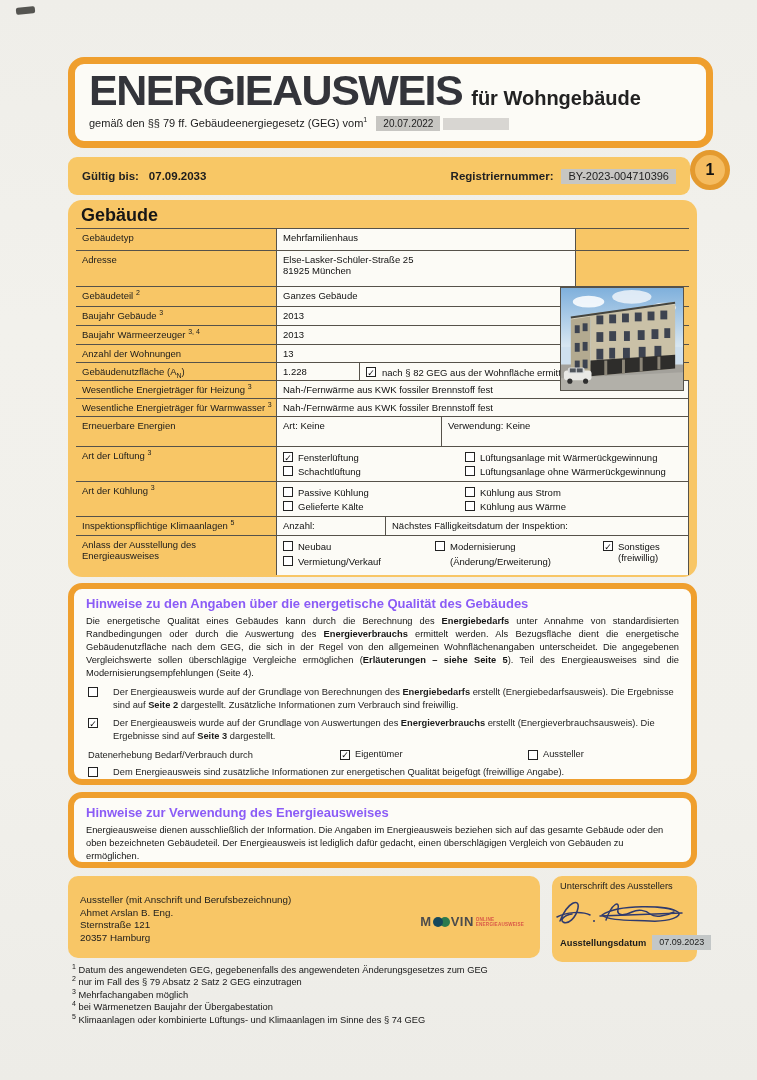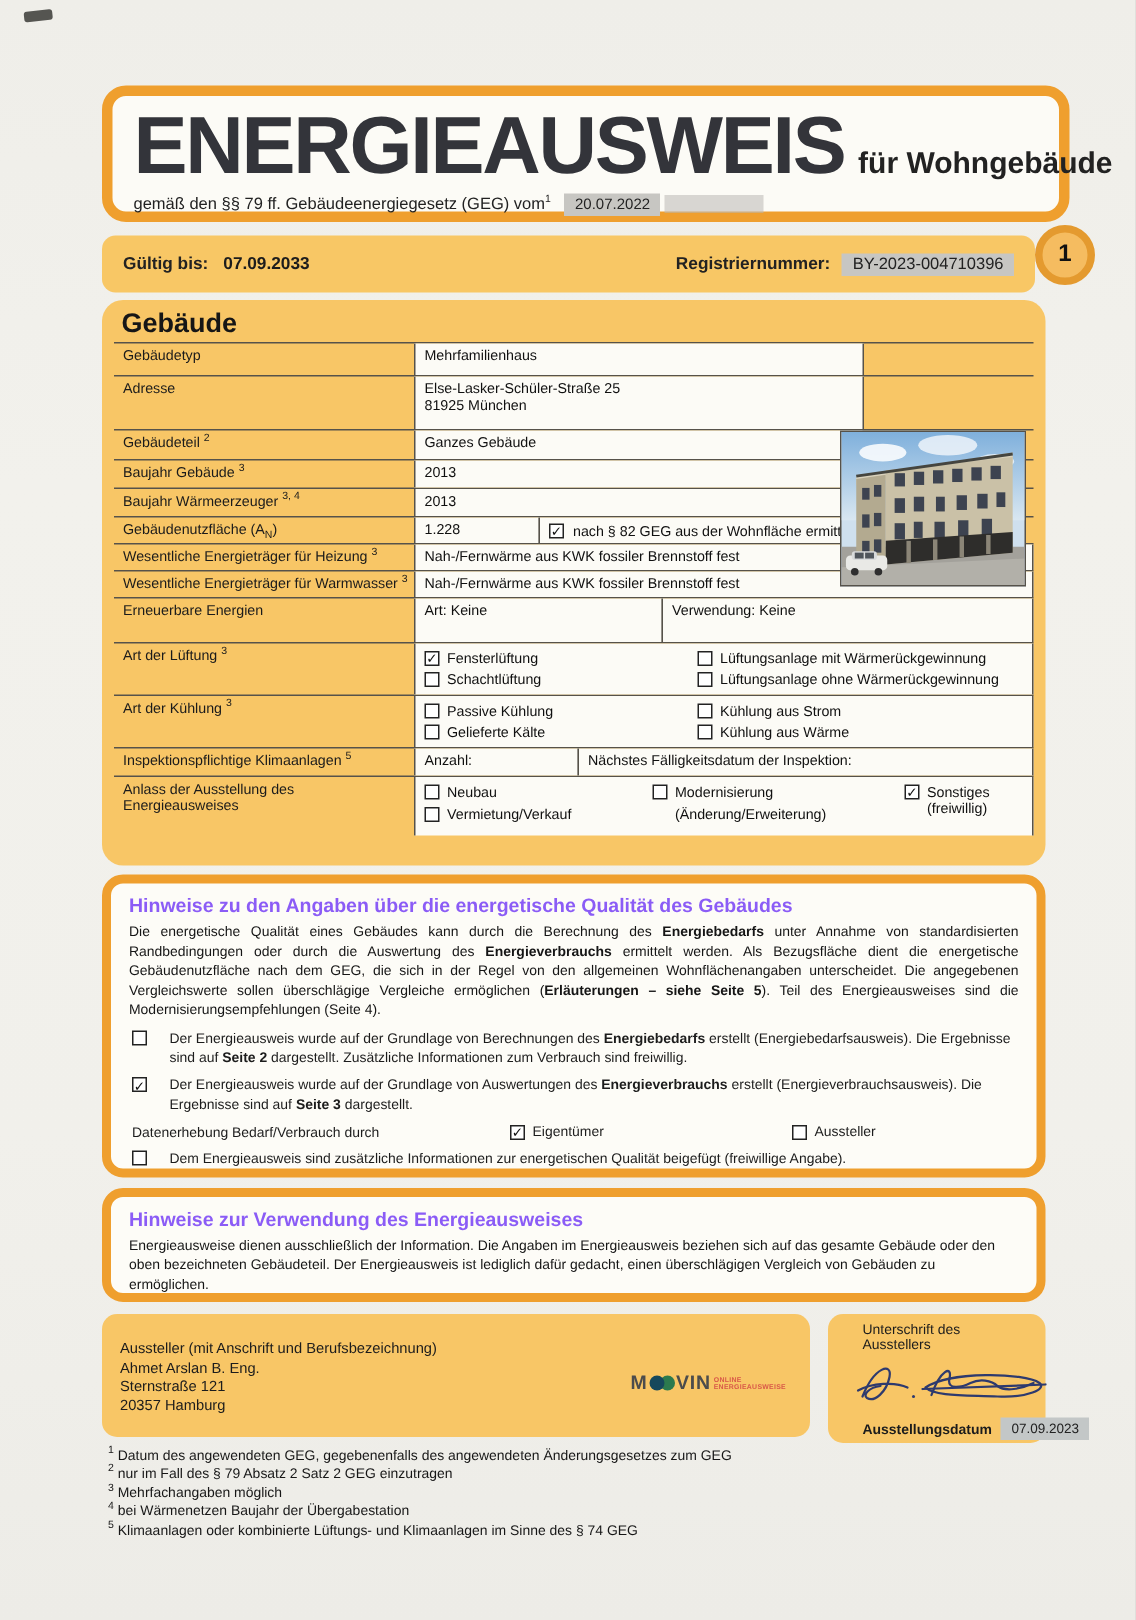--- a/index.html
+++ b/index.html
@@ -20,21 +20,21 @@
           background:rgba(188,176,148,.30);border-radius:2px;filter:blur(1px);}
 
   .gray-box{display:inline-block;background:#c7c6c2;color:#222;padding:1px 7px;line-height:13px;}
   .gstrip{display:inline-block;width:66px;height:12px;background:rgba(185,184,180,.55);
           margin-left:3px;vertical-align:middle;}
 
   
   .title-box{position:absolute;left:68px;top:57px;width:645px;height:91px;background:#fcfbf6;
              border:7px solid #ef9f2e;border-radius:16px;padding:2px 4px 0 14px;z-index:2;}
   .title-row{display:flex;align-items:baseline;white-space:nowrap;}
-  .big-title{font-size:54px;font-weight:bold;letter-spacing:-1.5px;color:#33343a;}
+  .big-title{font-size:43px;font-weight:bold;letter-spacing:-1.5px;color:#33343a;}
   .sub-title{font-size:20px;font-weight:bold;color:#222;margin-left:9px;}
   .law-line{font-size:11px;margin-top:1px;color:#222;}
   .law-line .gray-box{font-size:10px;margin-left:6px;}
 
   
   .validity-bar{position:absolute;left:68px;top:157px;width:622px;height:38px;background:#f8c765;
                 border-radius:9px;display:flex;align-items:center;padding:4px 14px;font-size:11.5px;z-index:2;}
   .vb-b{font-weight:bold;color:#222;}
   .vb-date{font-weight:bold;margin-left:10px;}
   .vb-spacer{flex:1;}
@@ -82,21 +82,21 @@
   .bodytext{font-size:9.3px;line-height:13px;color:#151515;text-align:justify;margin:0;}
   .cbrow{display:flex;gap:15px;margin:6px 0 0 2px;font-size:9.3px;line-height:12.5px;}
   .cbrow .cb{margin-top:1px;}
   .cbtext{flex:1;}
   .datarow{display:grid;grid-template-columns:252px 188px 1fr;align-items:center;
            font-size:9.3px;margin:7px 0 0 2px;}
   .datarow .opt{align-items:center;}
 
   
   .issuer-left{left:68px;top:876px;width:472px;height:82px;padding:18px 12px;font-size:9.8px;line-height:12.6px;}
-  .issuer-right{left:552px;top:876px;width:145px;height:86px;padding:5px 23px;font-size:9.3px;}
+  .issuer-right{left:552px;top:876px;width:145px;height:86px;padding:5px 8px;font-size:9.3px;}
   .logo{position:absolute;right:16px;top:40px;display:flex;align-items:center;}
   .lm{font-weight:bold;font-size:13px;color:#4c4c4c;letter-spacing:.5px;}
   .ldot{width:10px;height:10px;border-radius:50%;display:inline-block;}
   .d1{background:#16485c;margin-left:1px;z-index:1;}
   .d2{background:#2c7a4e;margin-left:-3px;margin-right:1px;}
   .ltag{display:inline-flex;flex-direction:column;margin-left:2px;}
   .ltag i{font-style:normal;font-size:4.6px;line-height:5.4px;font-weight:bold;color:#d95848;letter-spacing:.2px;}
   .sig-svg{display:block;margin:2px 0 1px -4px;}
   .sig-date-row{display:flex;align-items:center;gap:6px;margin-top:2px;font-size:9.3px;}
   .sig-date-row .lbl{font-weight:bold;}
@@ -227,20 +227,25 @@
         <div class="bcell w300">2013</div>
         <div class="bfill"></div>
       </div>
 
       <div class="brow" style="min-height:19px">
         <div class="blabel"><span>Baujahr Wärmeerzeuger</span> <sup>3, 4</sup></div>
         <div class="bcell w300">2013</div>
         <div class="bfill"></div>
       </div>
 
+      <div class="brow" style="min-height:18px">
+        <div class="blabel"><span>Anzahl der Wohnungen</span></div>
+        <div class="bcell w300">13</div>
+        <div class="bfill"></div>
+      </div>
 
       <div class="brow" style="min-height:18px">
         <div class="blabel"><span>Gebäudenutzfläche (A</span><sub>N</sub><span>)</span></div>
         <div class="bcell w84">1.228</div>
         <div class="bcell w224">
           <span class="cb"><i>✓</i></span>
           <span>nach § 82 GEG aus der Wohnfläche ermittelt</span>
         </div>
         <div class="bfill"></div>
       </div>

